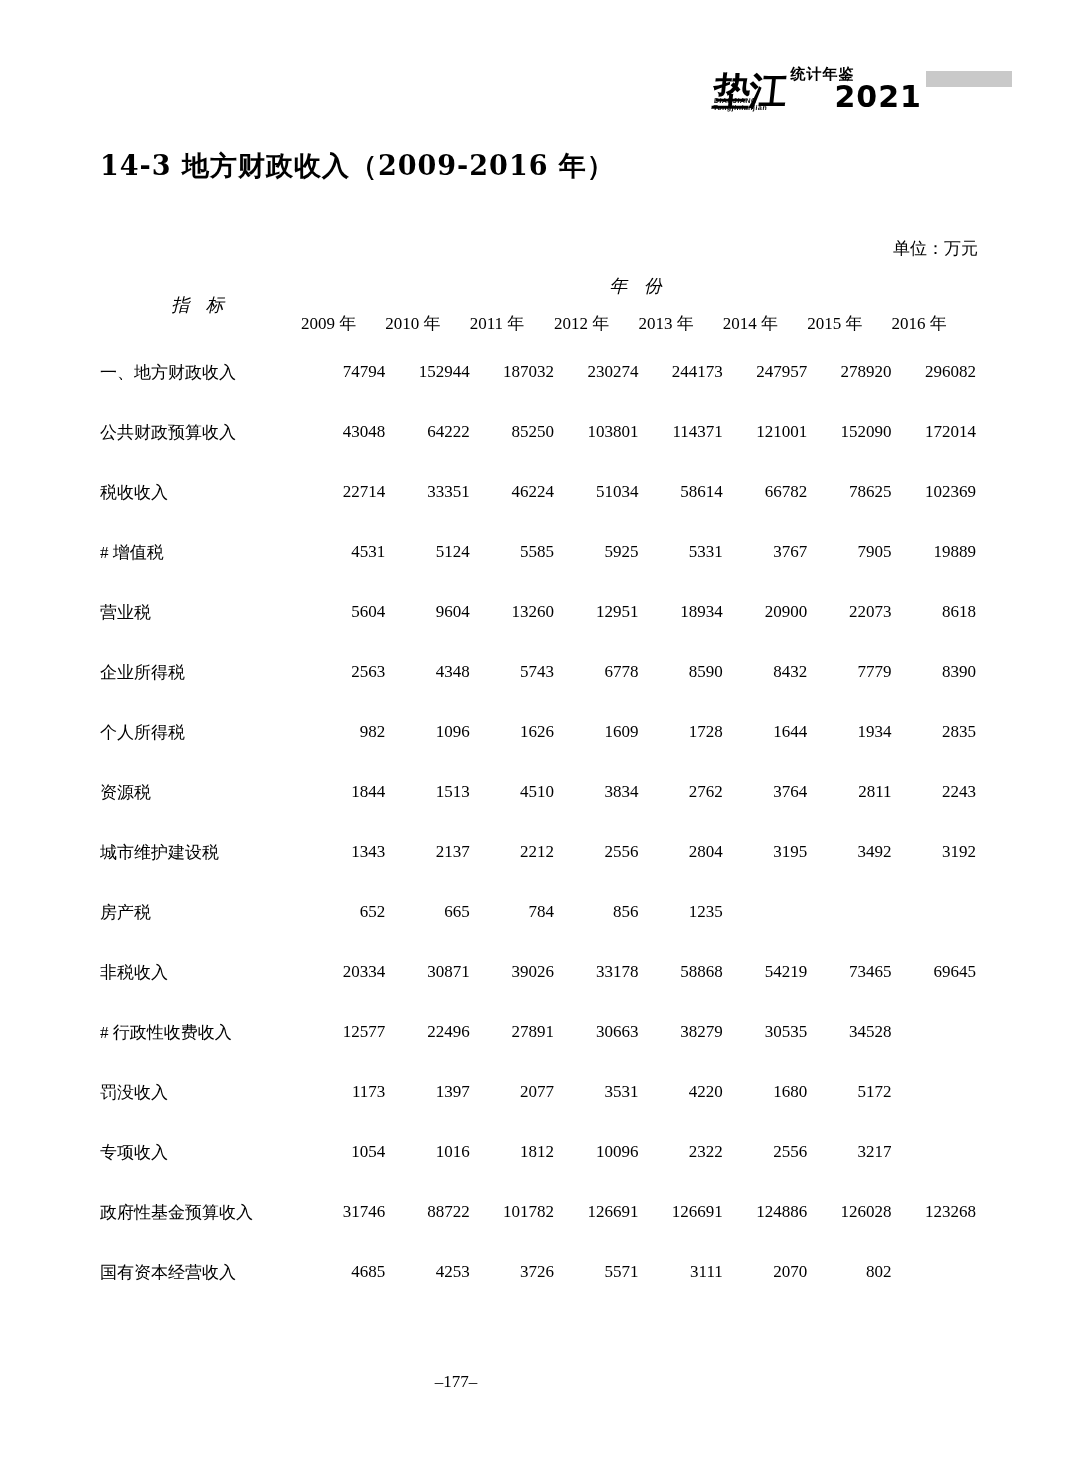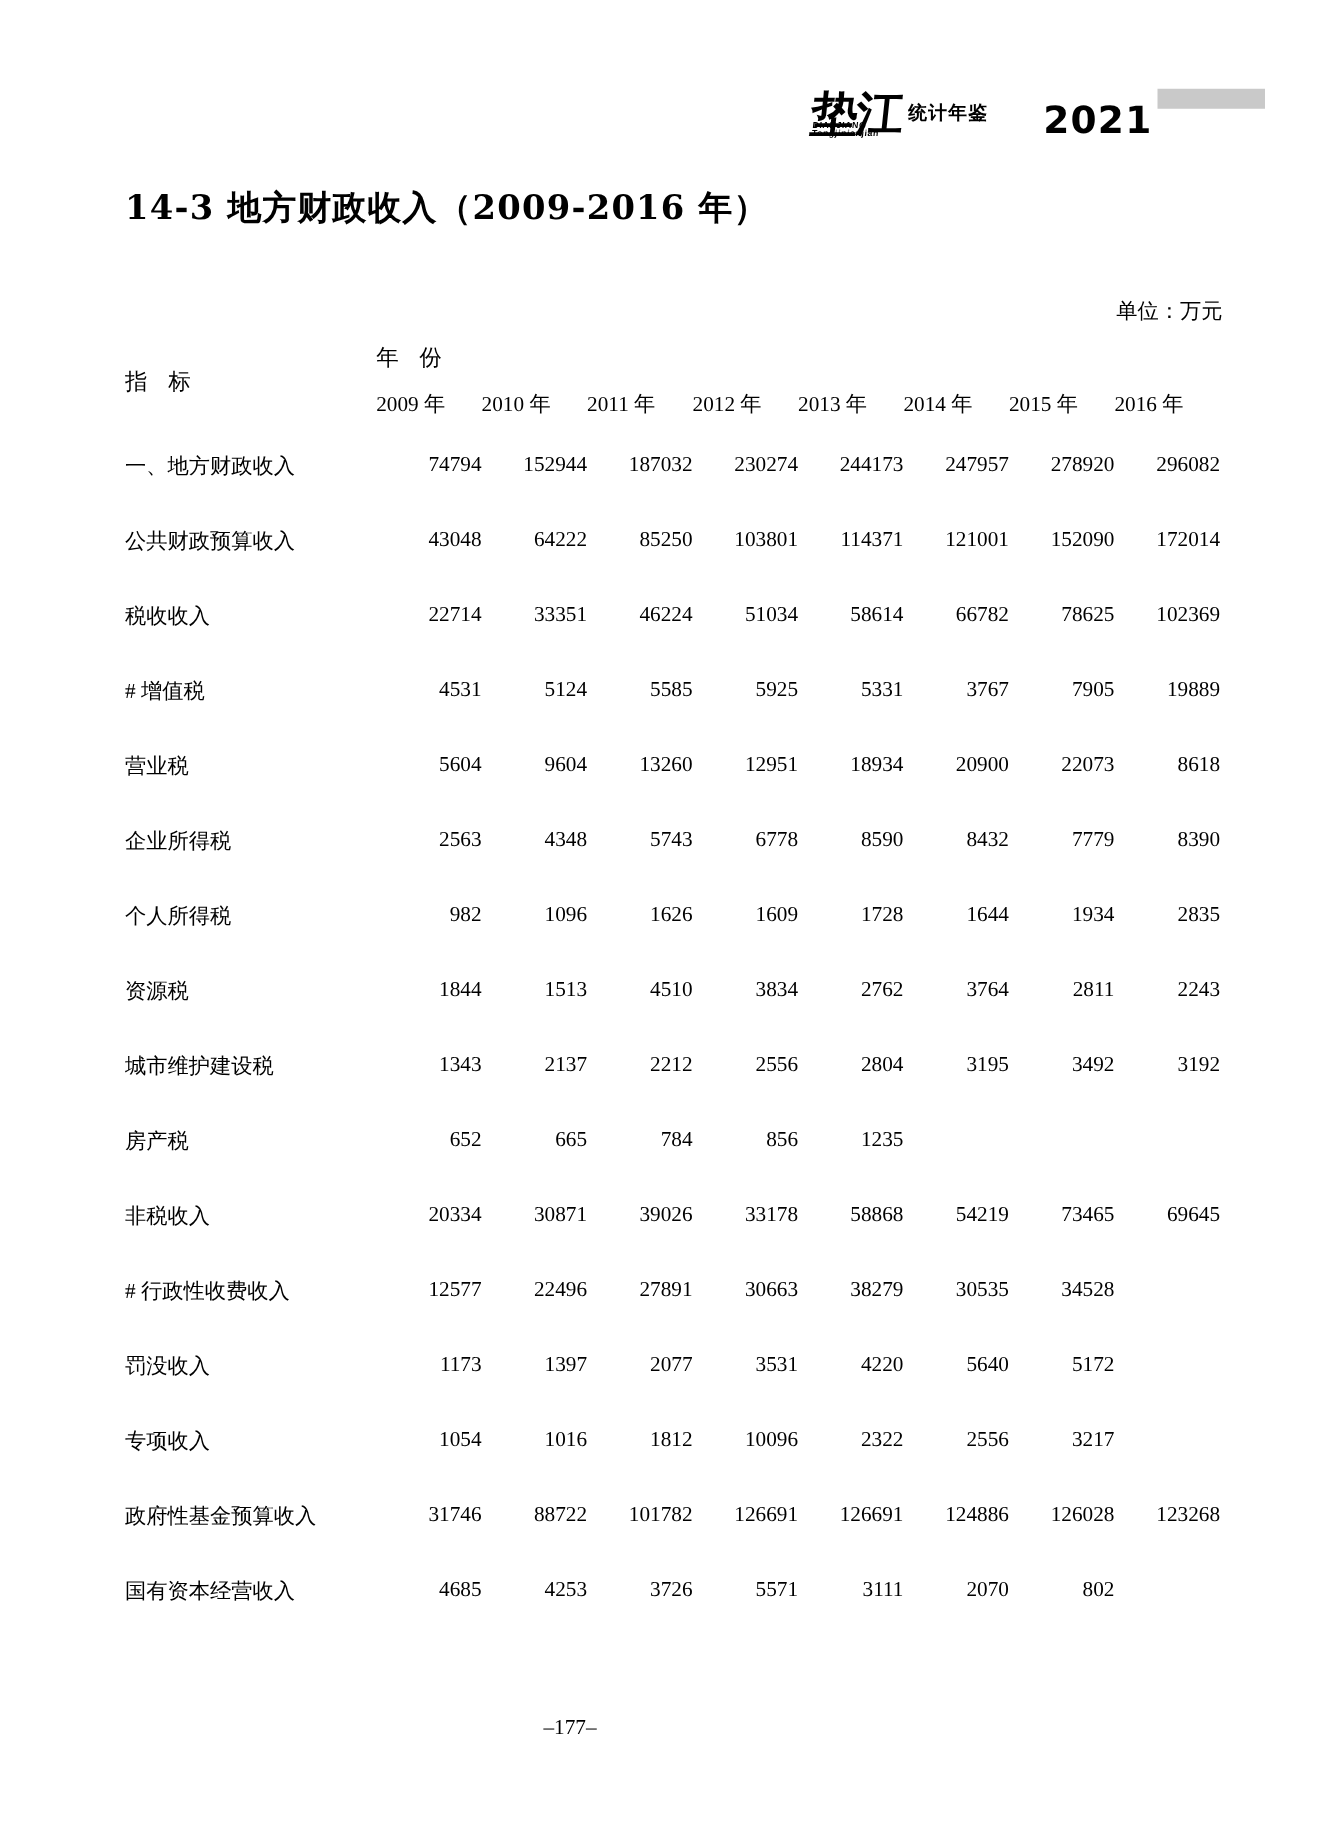--- a/index.html
+++ b/index.html
@@ -39,21 +39,21 @@
     font-size: 7px;
     letter-spacing: 0.5px;
     line-height: 1.1;
     position: absolute;
     left: 2px;
     bottom: -2px;
     font-weight: bold;
   }
   .logo-right {
     display: flex;
-    flex-direction: row;
+    flex-direction: column;
     align-items: flex-start;
     line-height: 1;
   }
   .logo-sub {
     font-family: "Liberation Sans", sans-serif;
     font-size: 15px;
     font-weight: bold;
     letter-spacing: 1px;
     margin-bottom: 2px;
   }
@@ -108,21 +108,22 @@
   }
   table.stat td, table.stat th {
     border: none;
     padding: 0;
     font-weight: normal;
   }
   .rule-top td { border-top: 3px solid #000; }
   .thead-row1 td {
     height: 36px;
     vertical-align: middle;
-    text-align: left;
+    text-align: center;
+    font-style: italic;
   }
   .thead-row2 td {
     height: 38px;
     vertical-align: middle;
     border-bottom: 2px solid #000;
   }
   .indicator-head {
     border-right: 3px solid #000;
     border-bottom: 2px solid #000;
     text-align: center;
@@ -352,21 +353,21 @@
         <td class="num">34528</td>
         <td class="num"></td>
       </tr>
       <tr>
         <td class="lbl ind-2">罚没收入</td>
         <td class="num">1173</td>
         <td class="num">1397</td>
         <td class="num">2077</td>
         <td class="num">3531</td>
         <td class="num">4220</td>
-        <td class="num">5640</td>
+        <td class="num">1680</td>
         <td class="num">5172</td>
         <td class="num"></td>
       </tr>
       <tr>
         <td class="lbl ind-2">专项收入</td>
         <td class="num">1054</td>
         <td class="num">1016</td>
         <td class="num">1812</td>
         <td class="num">10096</td>
         <td class="num">2322</td>

